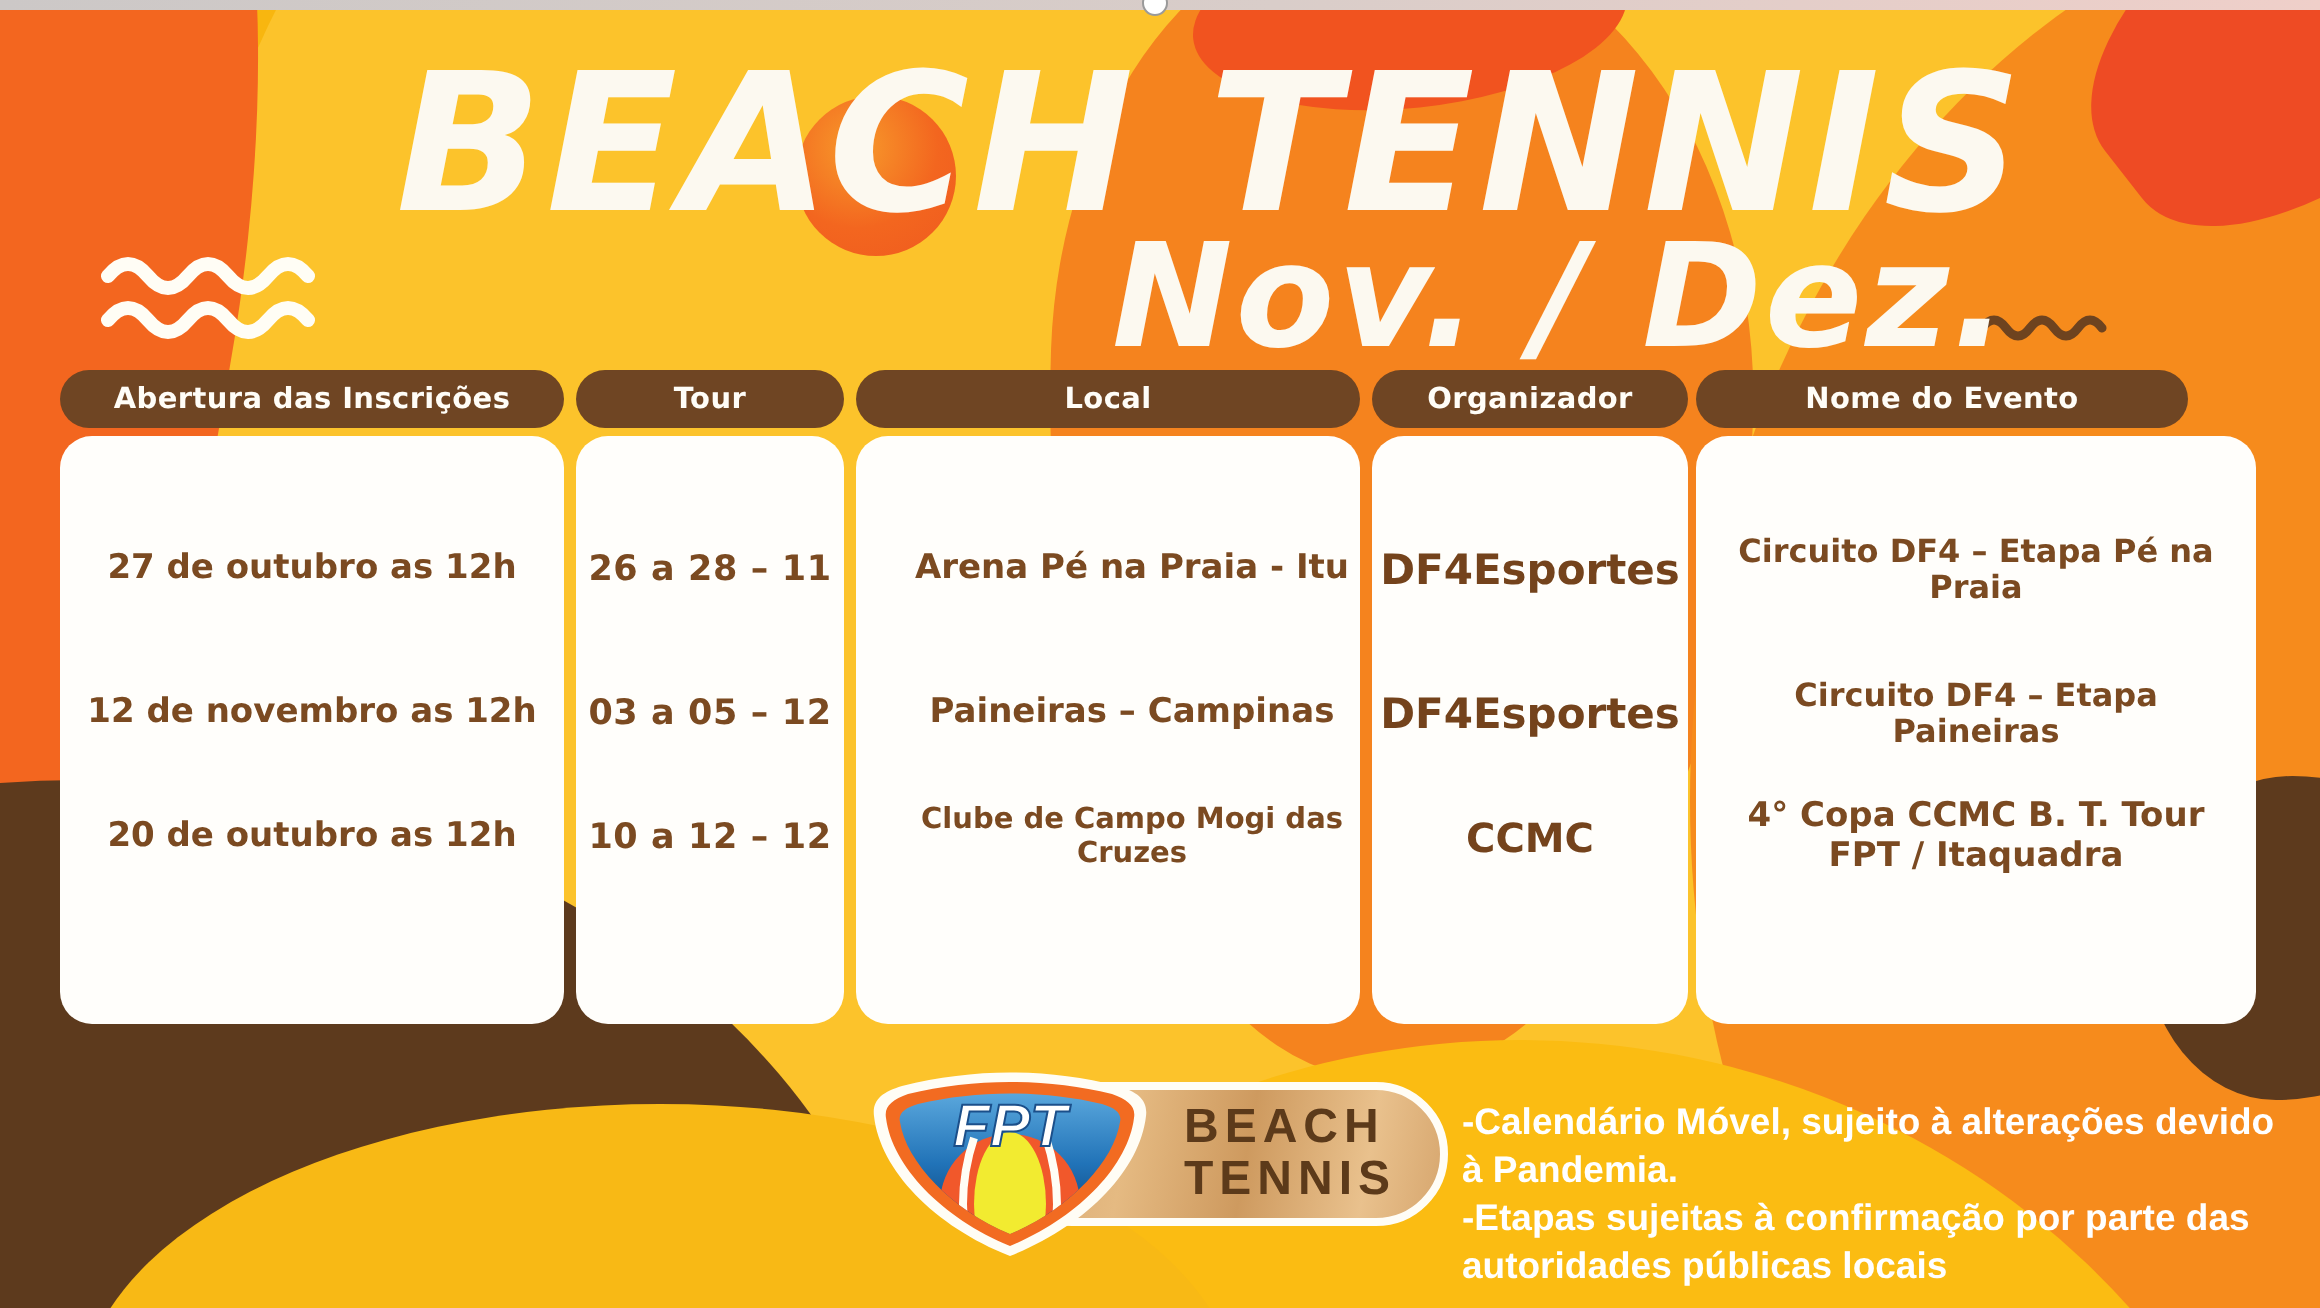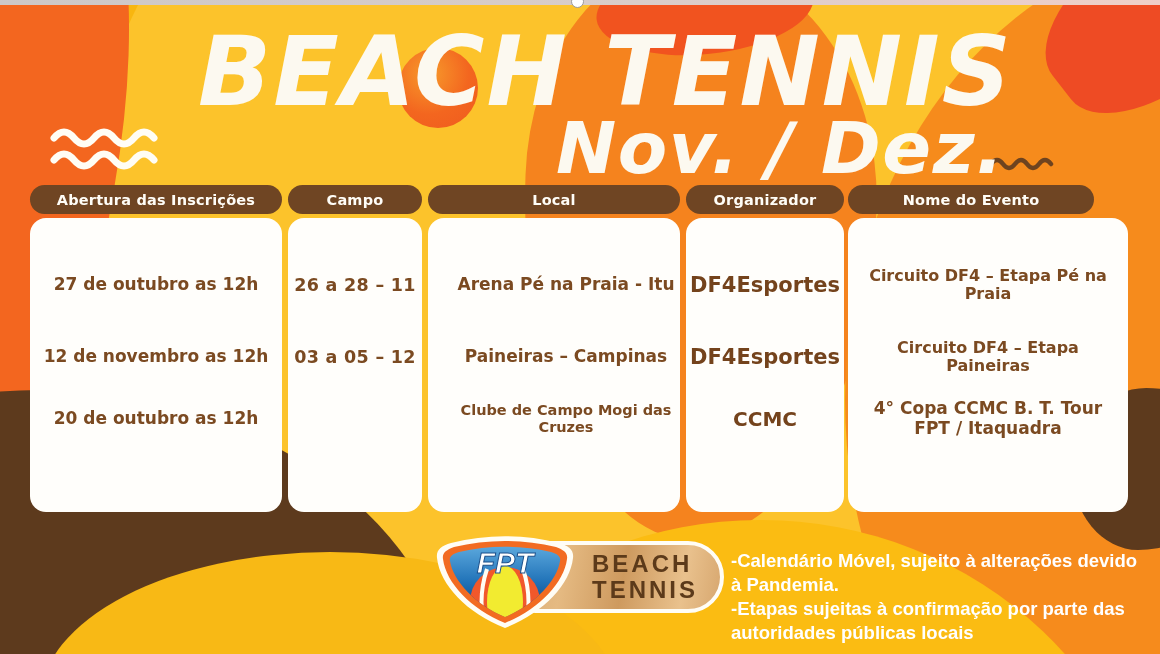--- a/index.html
+++ b/index.html
@@ -101,24 +101,25 @@
   <div class="col col-1">
     <div class="pill">Abertura das Inscrições</div>
     <div class="card">
       <div class="cell r1">27 de outubro as 12h</div>
       <div class="cell r2">12 de novembro as 12h</div>
       <div class="cell r3">20 de outubro as 12h</div>
     </div>
   </div>
 
   <div class="col col-2">
-    <div class="pill">Campo</div>
+    <div class="pill">Tour</div>
     <div class="card">
       <div class="cell r1">26 a 28 – 11</div>
       <div class="cell r2">03 a 05 – 12</div>
+      <div class="cell r3">10 a 12 – 12</div>
     </div>
   </div>
 
   <div class="col col-3">
     <div class="pill">Local</div>
     <div class="card">
       <div class="cell r1">Arena Pé na Praia - Itu</div>
       <div class="cell r2">Paineiras – Campinas</div>
       <div class="cell r3">Clube de Campo Mogi das Cruzes</div>
     </div>

